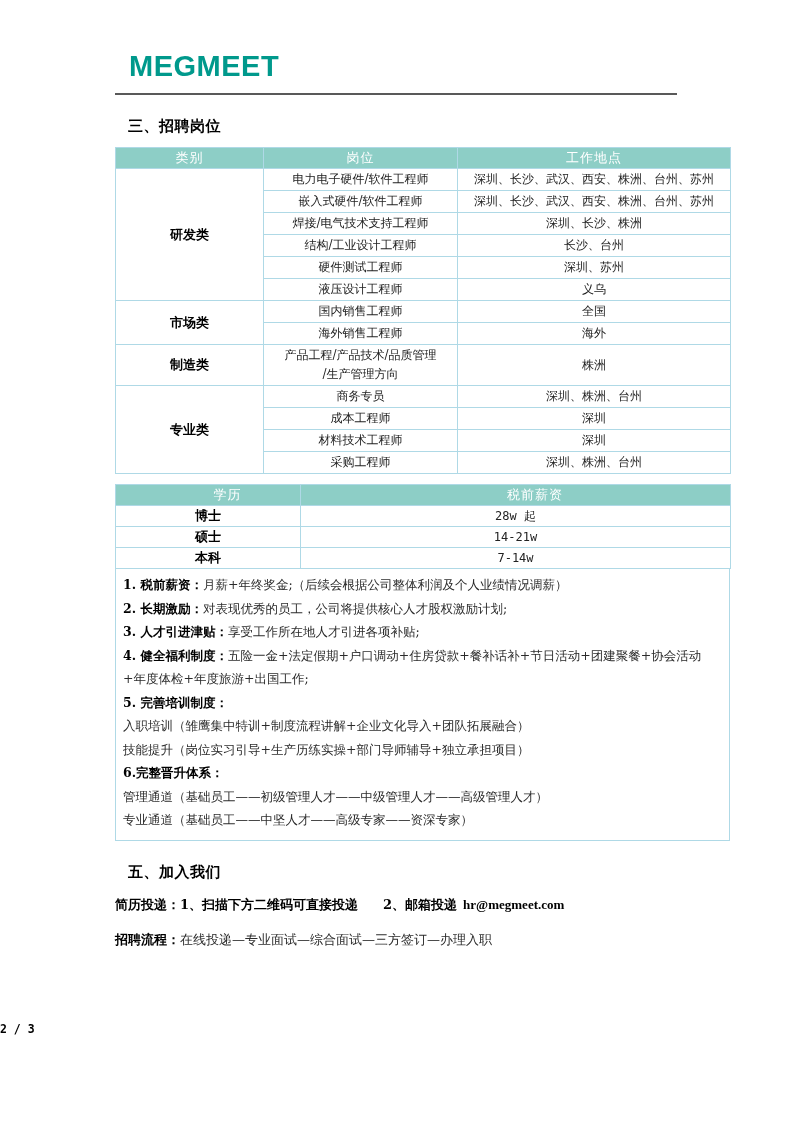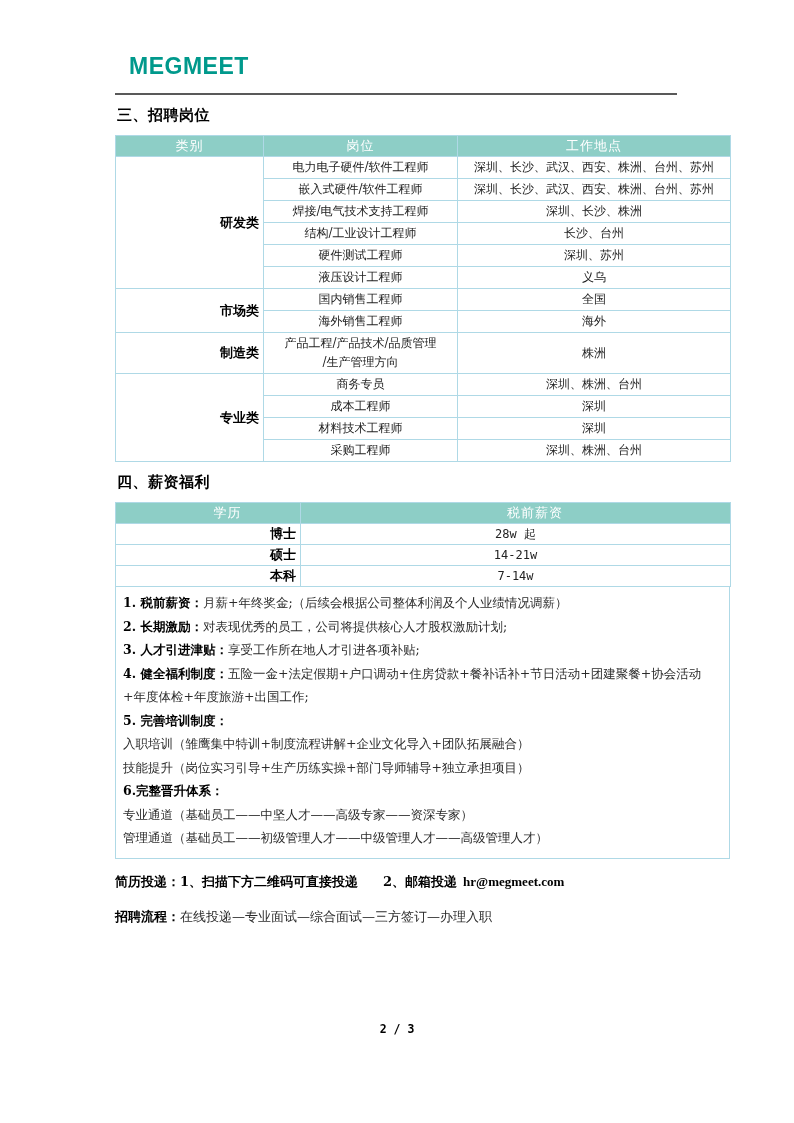--- a/index.html
+++ b/index.html
@@ -11,69 +11,68 @@
   *{box-sizing:border-box;}
   html,body{margin:0;padding:0;background:#ffffff;}
   .page{
     width:794px;height:1123px;background:#fff;position:relative;
     font-family:"DejaVu Serif",serif;color:var(--ink);overflow:hidden;
   }
   .content{margin-left:115px;width:615px;}
   
   .logo{
     font-family:"Liberation Sans",sans-serif;font-weight:800;
-    font-size:23px;letter-spacing:.5px;color:var(--logo);
+    font-size:29px;letter-spacing:.5px;color:var(--logo);
     padding:55px 0 0 14px;line-height:22px;
   }
   .rule{height:2px;background:#595959;width:562px;margin-top:16px;}
   
   h2.sec{
     font-family:"Liberation Sans",sans-serif;font-weight:700;
     font-size:15px;line-height:20px;color:#000;
-    margin:0;padding:10px 0 0 2px;letter-spacing:.5px;
+    margin:11px;padding:10px 0 0 2px;letter-spacing:.5px;
   }
   .sec-recruit{margin-top:13px;}
   .sec-salary{margin-top:36px;}
   .sec-join{margin-top:30px;}
   
   table{border-collapse:collapse;width:615px;table-layout:fixed;font-size:12px;}
   .tbl{margin-top:10px;border-radius:30px;}
   th{
     background:var(--teal);color:#fff;font-weight:400;
     font-size:13px;height:21px;border:1px solid var(--border);
     letter-spacing:1px;font-family:"Liberation Sans",sans-serif;
   }
   td{
     border:1px solid var(--border);text-align:center;
     height:21px;padding:1px 4px;color:#222;
   }
   td.cat,.salary-tbl td.deg{
     font-weight:700;font-size:13px;color:#000;
     font-family:"Liberation Sans",sans-serif;
-    text-align:right;
   }
   td.pos{white-space:pre-line;line-height:19px;}
   .salary-tbl th{height:17px;padding-left:40px;}
   td.val{font-family:"DejaVu Sans Mono",monospace;font-size:12px;letter-spacing:0;}
   
   .notes-box{
     width:615px;border:1px solid var(--border);border-top:none;
     padding:4px 8px 8px 7px;font-size:12.5px;line-height:23.5px;color:#2b2b2b;
   }
   .note-label{font-weight:700;color:#000;}
   
   .join-line{margin:0;padding:0;font-size:13px;line-height:21.5px;color:#2b2b2b;}
   .join-resume{margin-top:12px;font-weight:700;color:#000;}
   .join-process{margin-top:14px;}
   .jl-label{font-weight:700;color:#000;}
   .resume-item2{margin-left:25px;}
   .resume-email{margin-left:6px;font-family:Liberation Serif, serif;font-size:13px;}
   
   .footer{
-    position:absolute;left:0;top:1022px;width:794px;text-align:center;
+    position:absolute;left:0;top:1022px;width:794px;text-align:left;
     font-family:"DejaVu Sans Mono",monospace;font-weight:700;font-size:11.5px;color:#000;
   }
 </style>
 </head>
 <body>
 
 <div class="page">
   <div class="content">
 
     <div class="logo">MEGMEET</div>
@@ -148,21 +147,20 @@
             <td class="pos">材料技术工程师</td>
             <td class="loc">深圳</td>
           </tr>
           <tr>
             <td class="pos">采购工程师</td>
             <td class="loc">深圳、株洲、台州</td>
           </tr>
         </tbody>
     </table>
 
-    <h2 class="sec sec-salary">四、薪资福利</h2>
 
     <table class="tbl salary-tbl">
       <colgroup>
           <col style="width:185px">
           <col style="width:430px">
         </colgroup>
       <thead>
         <tr>
           <th>学历</th>
           <th>税前薪资</th>
@@ -186,24 +184,25 @@
 
     <div class="notes-box" id="salary-notes">
         <div class="note-line"><span class="note-label">1. 税前薪资：</span><span class="note-text">月薪+年终奖金;（后续会根据公司整体利润及个人业绩情况调薪）</span></div>
         <div class="note-line"><span class="note-label">2. 长期激励：</span><span class="note-text">对表现优秀的员工，公司将提供核心人才股权激励计划;</span></div>
         <div class="note-line"><span class="note-label">3. 人才引进津贴：</span><span class="note-text">享受工作所在地人才引进各项补贴;</span></div>
         <div class="note-line"><span class="note-label">4. 健全福利制度：</span><span class="note-text">五险一金+法定假期+户口调动+住房贷款+餐补话补+节日活动+团建聚餐+协会活动+年度体检+年度旅游+出国工作;</span></div>
         <div class="note-line"><span class="note-label">5. 完善培训制度：</span></div>
         <div class="note-line"><span class="note-text">入职培训（雏鹰集中特训+制度流程讲解+企业文化导入+团队拓展融合）</span></div>
         <div class="note-line"><span class="note-text">技能提升（岗位实习引导+生产历练实操+部门导师辅导+独立承担项目）</span></div>
         <div class="note-line"><span class="note-label">6.完整晋升体系：</span></div>
+        <div class="note-line"><span class="note-text">管理通道（基础员工——初级管理人才——中级管理人才——高级管理人才）</span></div>
         <div class="note-line"><span class="note-text">专业通道（基础员工——中坚人才——高级专家——资深专家）</span></div>
-        <div class="note-line"><span class="note-text">管理通道（基础员工——初级管理人才——中级管理人才——高级管理人才）</span></div>
       </div>
 
+    <h2 class="sec sec-join">五、加入我们</h2>
 
     <p class="join-line join-resume">
       <span>简历投递：</span><span>1、扫描下方二维码可直接投递</span><span class="resume-item2">2、邮箱投递</span><span class="resume-email">hr@megmeet.com</span>
     </p>
     <p class="join-line join-process">
       <span class="jl-label">招聘流程：</span><span>在线投递—专业面试—综合面试—三方签订—办理入职</span>
     </p>
 
   </div>
 

